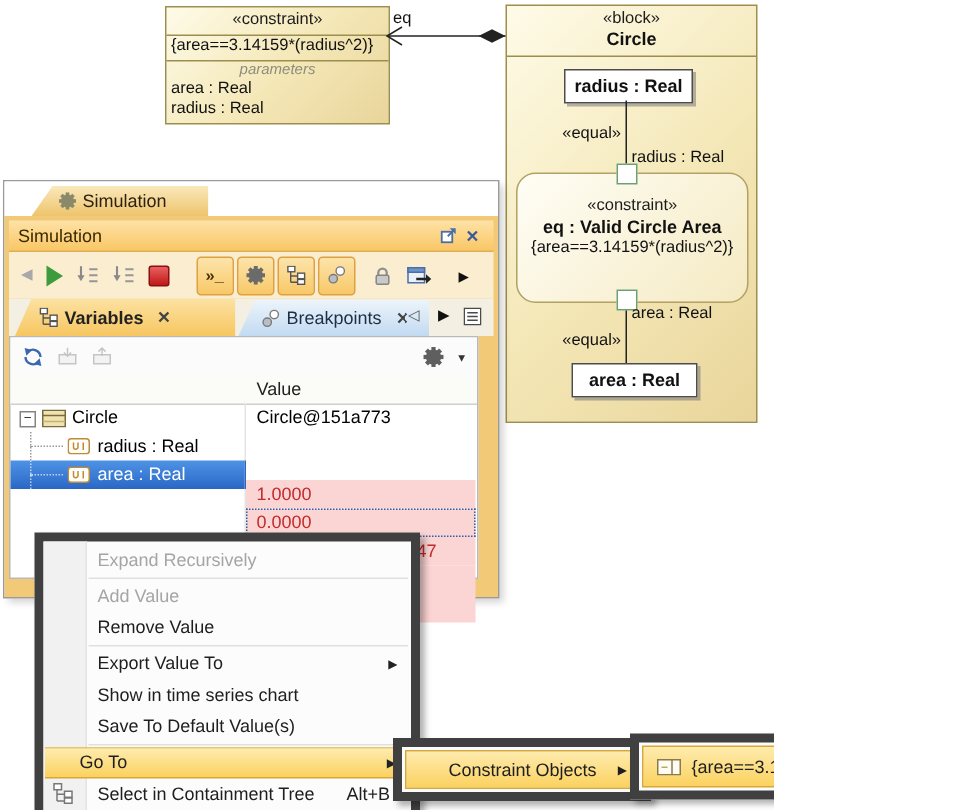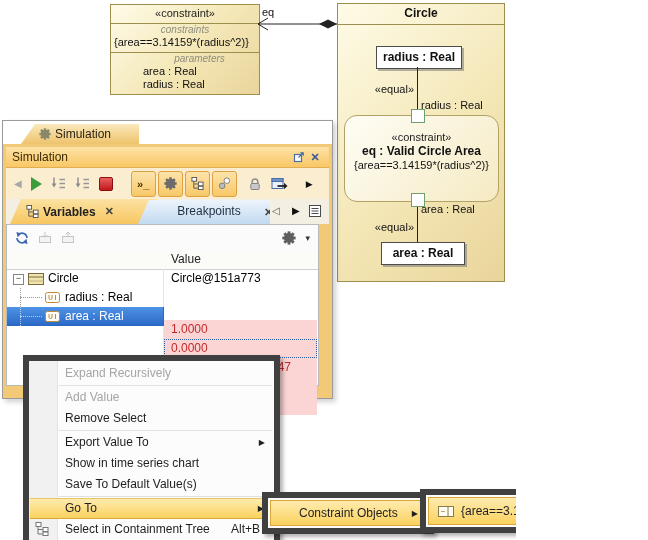--- a/index.html
+++ b/index.html
@@ -6,21 +6,21 @@
   #canvas{position:relative;width:516px;height:540px;background:#fff;overflow:hidden;
           font-family:"Liberation Sans",sans-serif;-webkit-font-smoothing:antialiased;}
   .abs{position:absolute;}
   
   .node{position:absolute;border:1px solid #9C8F4E;
         background:linear-gradient(135deg,#FEFBE8 0%,#F4E7B6 55%,#E9D59B 100%);}
   .node-hdr{text-align:center;padding:2px 2px 3px;border-bottom:1px solid #9C8F4E;}
   .stereo{font-size:11px;color:#1c1c1c;line-height:13px;}
   .node-name{font-size:12px;font-weight:bold;color:#111;line-height:15px;}
   .compart{border-bottom:1px solid #9C8F4E;padding:0 3px 3px;}
-  .compart:last-child{border-bottom:none;margin-left:29px;}
+  .compart:last-child{border-bottom:none;}
   .compart-label{font-size:10px;font-style:italic;color:#8D8D7C;text-align:center;line-height:12px;}
   .ctext{font-size:11px;color:#111;line-height:13px;}
   .partbox{position:absolute;background:#fff;border:1px solid #4c4c4c;
            box-shadow:2px 2px 0 rgba(110,110,110,.5);
            font-size:12px;font-weight:bold;text-align:center;line-height:20px;color:#111;}
   .constr{position:absolute;border:1px solid #B2A266;border-radius:13px;
           background:linear-gradient(135deg,#FFFEF6,#F5EAC3);text-align:center;}
   .port{position:absolute;width:12px;height:12px;background:#fff;border:1px solid #6F9F6F;}
   .vline{position:absolute;width:1px;background:#222;}
   .dlabel{position:absolute;font-size:11px;color:#111;white-space:nowrap;}
@@ -46,22 +46,22 @@
   .stopbtn{width:12px;height:12px;background:linear-gradient(#E96060,#C01818);
            border:1px solid #8A1010;border-radius:2px;}
   .tbtn{width:23px;height:24px;margin-right:2px;border:1px solid #DFA040;border-radius:3px;
         background:linear-gradient(#FCE4AA,#F8C868);display:flex;align-items:center;justify-content:center;}
   .glyphbtn{font-size:10px;line-height:10px;}
   
   #tabstrip{position:absolute;left:3px;top:78px;right:3px;height:25px;background:#F3EFE2;}
   .vtab{position:absolute;bottom:0;display:flex;align-items:center;gap:4px;font-size:12px;}
   #tab-vars{left:4px;width:131px;height:25px;background:linear-gradient(#FCE2A2,#F7C660);
             clip-path:polygon(11px 0,100% 0,100% 100%,0 100%);padding-left:16px;font-weight:bold;color:#222;}
-  #tab-break{left:132px;width:112px;height:24px;background:linear-gradient(#ECF4FB,#C2DAF1);
-             clip-path:polygon(11px 0,100% 0,100% 100%,0 100%);padding-left:15px;color:#1e2e44;flex-direction:column;}
+  #tab-break{left:153px;width:112px;height:24px;background:linear-gradient(#ECF4FB,#C2DAF1);
+             clip-path:polygon(11px 0,100% 0,100% 100%,0 100%);padding-left:15px;color:#1e2e44;}
   #tab-stub{left:251px;width:13px;height:24px;background:linear-gradient(#ECF4FB,#C2DAF1);
             clip-path:polygon(8px 0,100% 0,100% 100%,0 100%);overflow:hidden;color:#1e2e44;}
   .tclose{font-size:11px;font-weight:bold;color:#444;margin-left:5px;}
   .navgl{position:absolute;top:6px;font-size:10px;line-height:12px;color:#555;}
   
   #varspanel{position:absolute;left:3px;top:103px;right:13px;height:160px;background:#fff;
              border:1px solid #B9B9B9;}
   #vtoolbar{position:absolute;left:0;right:0;top:0;height:25px;background:#FBFBFB;
             border-bottom:1px solid #DCDCDC;display:flex;align-items:center;padding:0 8px;gap:9px;}
   #vtoolbar .sp{flex:1;}
@@ -87,21 +87,21 @@
   
   .menu{position:absolute;background:#FCFCFC;border:6px solid #404040;
         box-shadow:3px 3px 4px rgba(0,0,0,.3);z-index:10;margin-top:25px;}
   #ctxmenu{left:23px;top:330px;width:245px;padding:2px 0;}
   .gutter{position:absolute;left:0;top:0;bottom:0;width:28px;background:#F1F1F1;border-right:1px solid #E3E3E3;}
   .mi{position:relative;height:21px;line-height:21px;padding-left:36px;font-size:12px;color:#1e1e1e;z-index:1;}
   .mi.dis{color:#A5A5A5;}
   .mi .arrow{position:absolute;right:9px;top:0;font-size:8px;color:#222;}
   .mi .shortcut{position:absolute;right:14px;top:0;color:#1e1e1e;}
   .mi.hl{background:linear-gradient(#FEEBAE,#FBD25F);border-top:1px solid #ECC468;
-         border-bottom:1px solid #D9A638;height:19px;line-height:19px;margin:0 1px;padding-left:35px;}
+         border-bottom:1px solid #D9A638;height:19px;line-height:19px;margin:0 1px;padding-left:23px;}
   .msep{height:1px;background:#E0E0E0;margin:1px 2px 1px 30px;}
   .gico{position:absolute;left:6px;top:3px;z-index:2;}
   .subitem{position:relative;height:24px;line-height:24px;font-size:12px;color:#1e1e1e;
            background:linear-gradient(#FEEBAE,#FBD25F);border:1px solid #D9A638;padding-left:28px;}
   .subitem .arrow{position:absolute;right:7px;top:1px;font-size:8px;}
   #gotosub{left:262px;top:467px;width:156px;padding:2px;}
   #constsub{left:420px;top:464px;width:224px;padding:2px;}
   #constsub .citem{display:flex;align-items:center;height:26px;font-size:12px;color:#1e1e1e;
             background:linear-gradient(#FEEBAE,#FBD25F);border:1px solid #D9A638;}
   #cursor{position:absolute;left:600px;top:469px;z-index:99;}
@@ -178,39 +178,39 @@
   </defs>
 </svg>
 
 <div id="canvas">
 
   <div class="node" style="left:110px;top:4px;width:148px;">
     <div class="node-hdr">
       <div class="stereo">«constraint»</div>
     </div>
     <div class="compart">
-      <div class="compart-label">constraints</div>
       <div class="ctext">{area==3.14159*(radius^2)}</div>
     </div>
     <div class="compart">
       <div class="compart-label">parameters</div>
       <div class="ctext">area : Real</div>
       <div class="ctext">radius : Real</div>
     </div>
   </div>
 
   <svg class="abs" style="left:250px;top:0;z-index:1" width="100" height="40">
     <line x1="8" y1="24" x2="87" y2="24" stroke="#222" stroke-width="1"></line>
     <polyline points="18,18 8,24 18,30" fill="none" stroke="#222" stroke-width="1"></polyline>
     <polygon points="87,24 78,19.5 69,24 78,28.5" fill="#222"></polygon>
   </svg>
   <div class="dlabel" style="left:262px;top:6px;">eq</div>
 
   <div class="node" style="left:337px;top:3px;width:166px;height:277px;">
     <div class="node-hdr">
+      <div class="stereo">«block»</div>
       <div class="node-name">Circle</div>
     </div>
     <div class="partbox" style="left:38px;top:42px;width:84px;height:21px;">radius : Real</div>
     <div class="vline" style="left:79px;top:63px;height:47px;"></div>
     <div class="dlabel" style="left:10px;top:79px;width:66px;text-align:right;">«equal»</div>
     <div class="dlabel" style="left:83px;top:95px;">radius : Real</div>
 
     <div class="constr" style="left:6px;top:111px;width:153px;height:85px;">
       <div class="stereo" style="margin-top:15px;">«constraint»</div>
       <div class="node-name">eq : Valid Circle Area</div>
@@ -398,21 +398,21 @@
   <div class="menu" id="ctxmenu">
     <div class="gutter"></div>
     <div class="mi dis">
       <span>Expand Recursively</span>
     </div>
     <div class="msep"></div>
     <div class="mi dis">
       <span>Add Value</span>
     </div>
     <div class="mi">
-      <span>Remove Select</span>
+      <span>Remove Value</span>
     </div>
     <div class="msep"></div>
     <div class="mi">
       <span>Export Value To</span>
       <span class="arrow">▶</span>
     </div>
     <div class="mi">
       <span>Show in time series chart</span>
     </div>
     <div class="mi">

